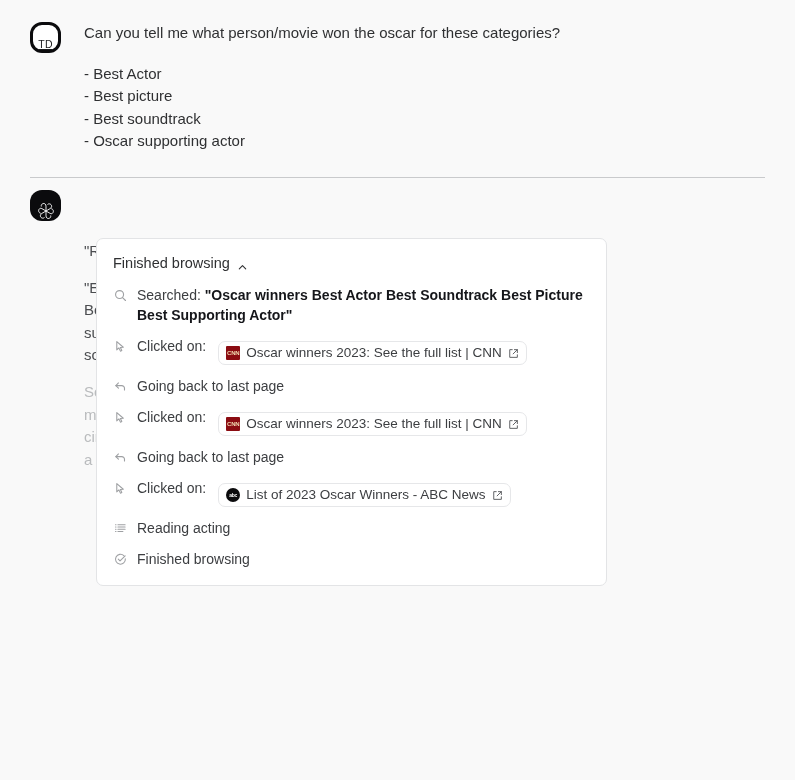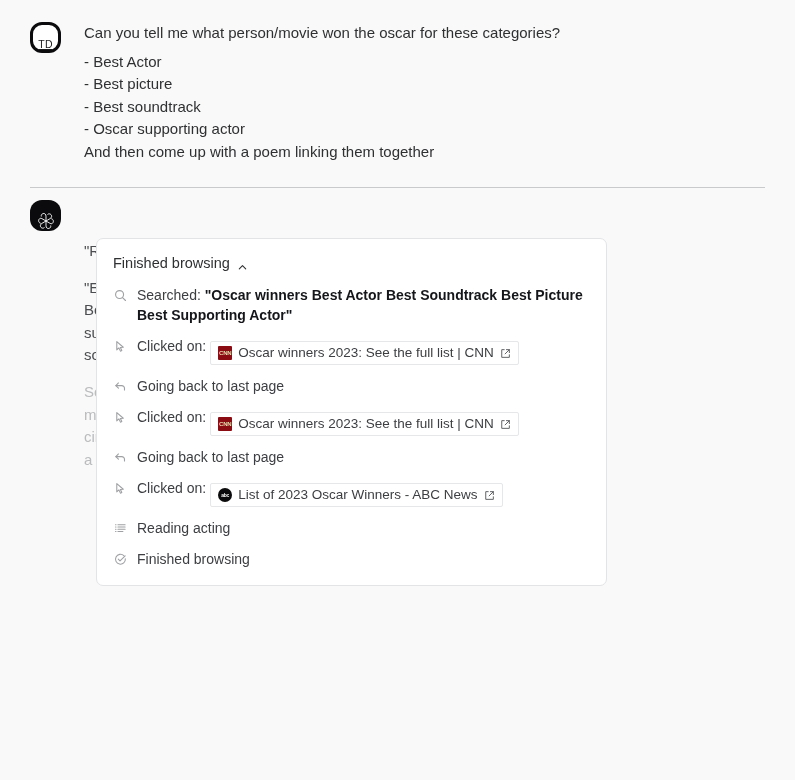--- a/index.html
+++ b/index.html
@@ -71,21 +71,21 @@
 
   
   .user-text p {
     margin: 0;
     font-size: 15px;
     line-height: 22.5px;
     color: #2f3032;
     white-space: pre-wrap;
   }
   .user-list {
-    margin: 6px 0 0 0;
+    margin: 18px 0 0 0;
   }
   .user-list .li {
     font-size: 15px;
     line-height: 22.5px;
     color: #2f3032;
   }
 
   
   .divider {
     height: 1px;
@@ -172,24 +172,24 @@
   .step-query {
     font-weight: bold;
     color: #15161a;
   }
 
   .link-chip {
     display: inline-flex;
     align-items: center;
     gap: 6px;
     border: 1px solid #e6e7e9;
-    border-radius: 2px;
+    border-radius: 7px;
     padding: 2px 7px;
     background: #ffffff;
-    margin-left: 0;
+    margin-left: 8px;
     vertical-align: -4px;
     max-width: 100%;
     box-sizing: border-box;
   }
   .chip-label {
     font-size: 13.5px;
     line-height: 18px;
     color: #3c3e41;
     white-space: nowrap;
   }
@@ -236,21 +236,20 @@
       </div>
     </div>
     <div class="msg-body user-text">
       <p>Can you tell me what person/movie won the oscar for these categories?</p>
       <div class="user-list">
         <div class="li">- Best Actor</div>
         <div class="li">- Best picture</div>
         <div class="li">- Best soundtrack</div>
         <div class="li">- Oscar supporting actor</div>
       </div>
-      <p>And then come up with a poem linking them together</p>
     </div>
   </div>
 
   <div class="divider"></div>
 
   <div class="message msg-assistant">
     <div class="avatar-col">
       <div class="avatar avatar-assistant">
         <span>
           <svg width="20" height="20" viewBox="0 0 24 24" fill="none" stroke="#ffffff" stroke-width="1.1">

